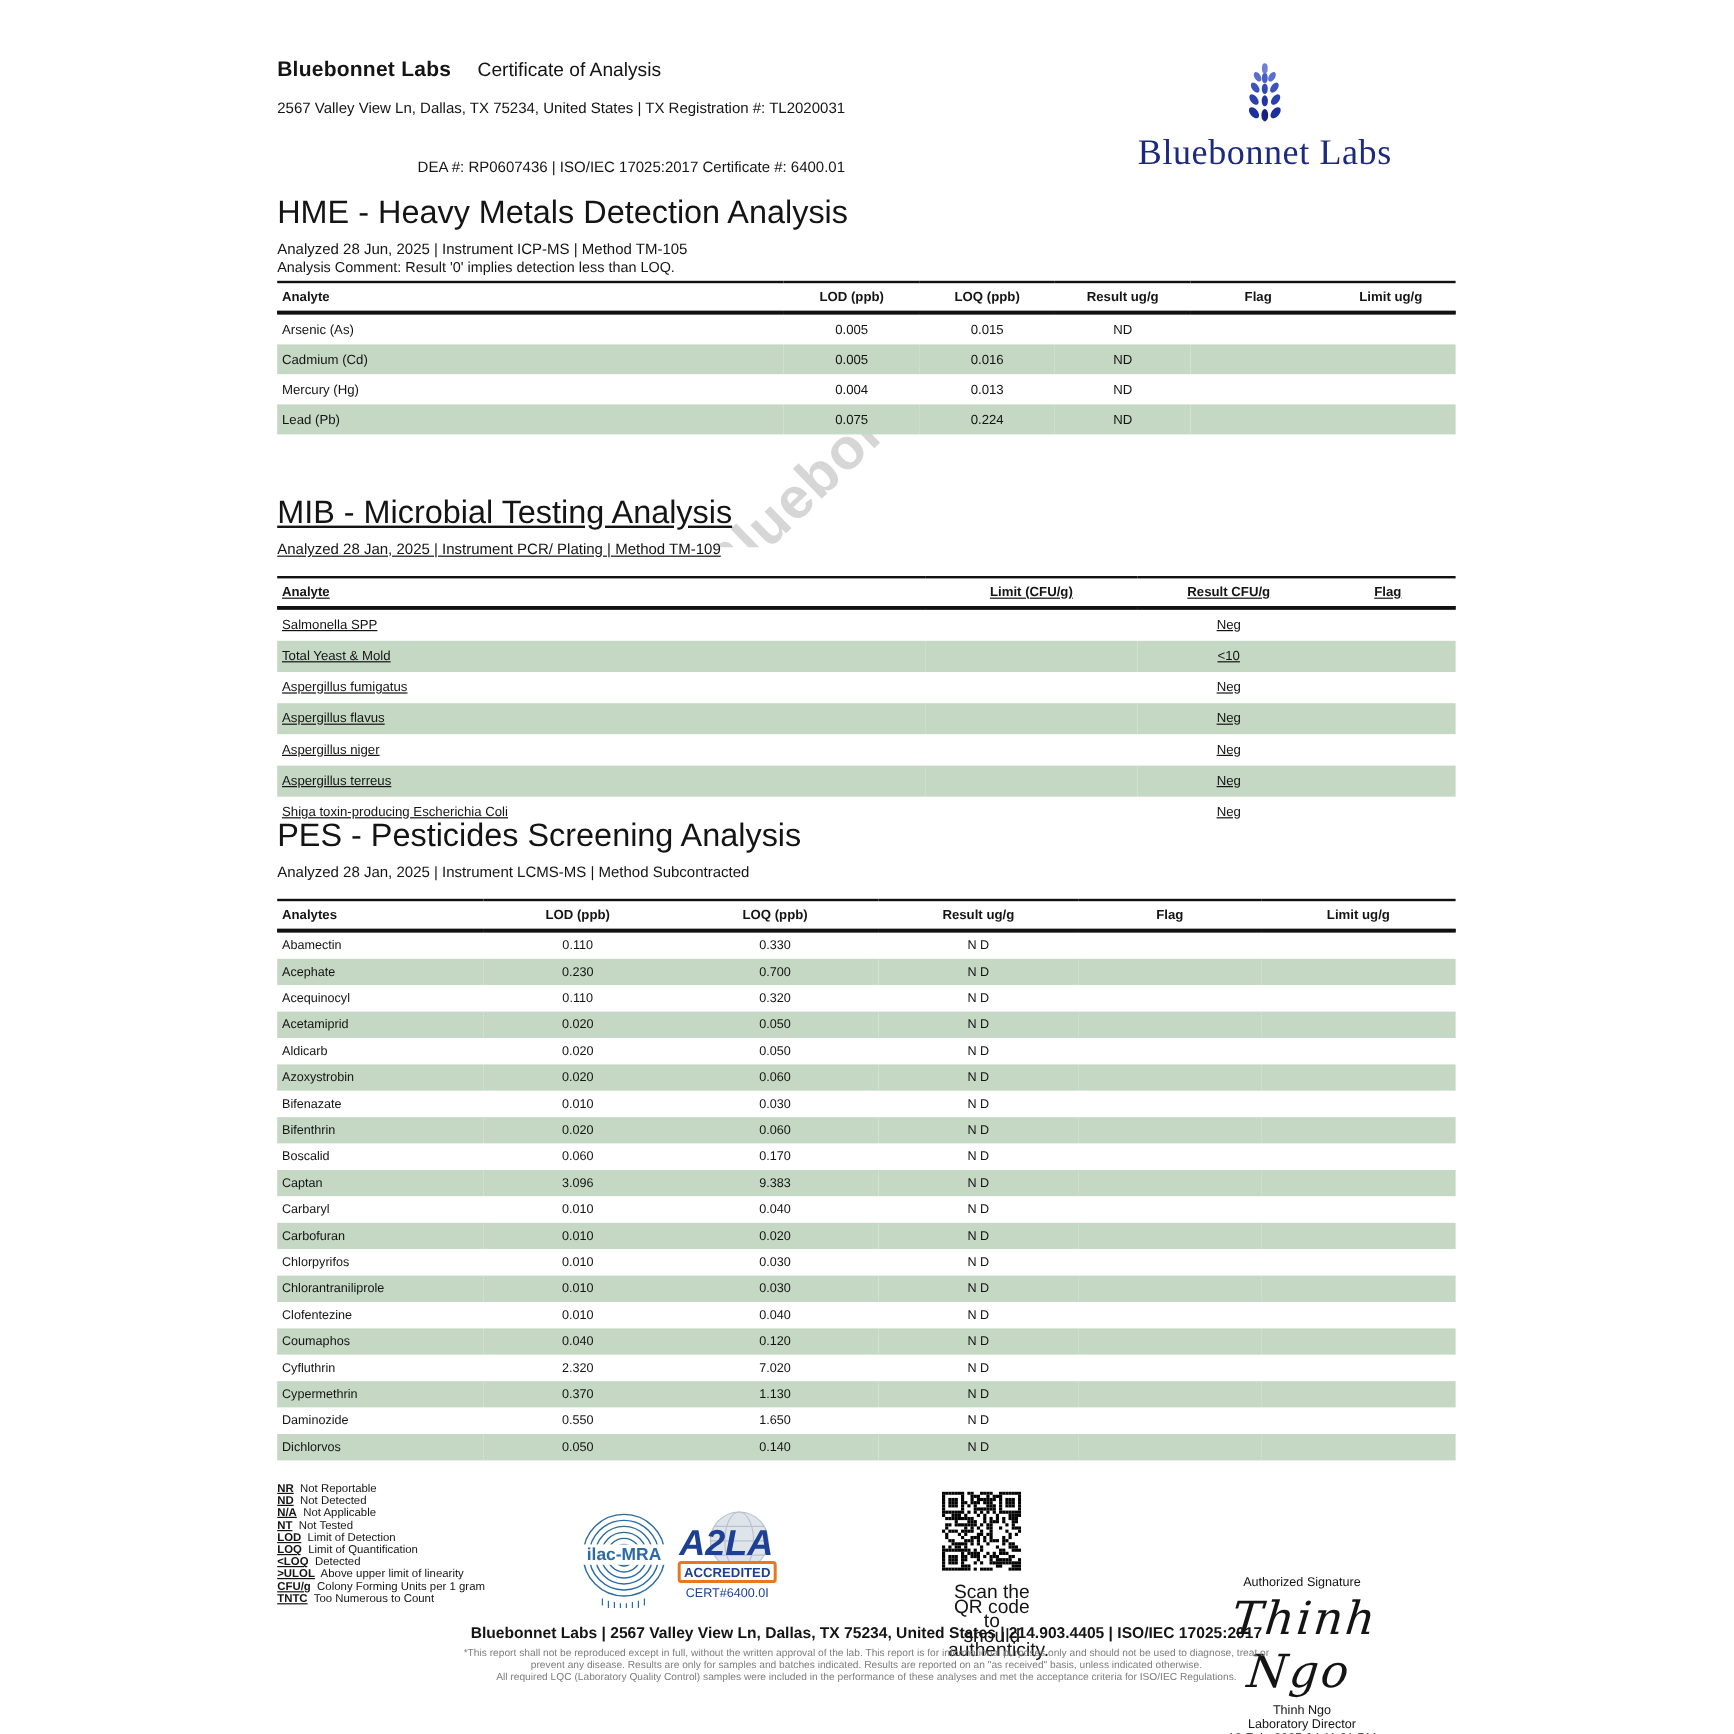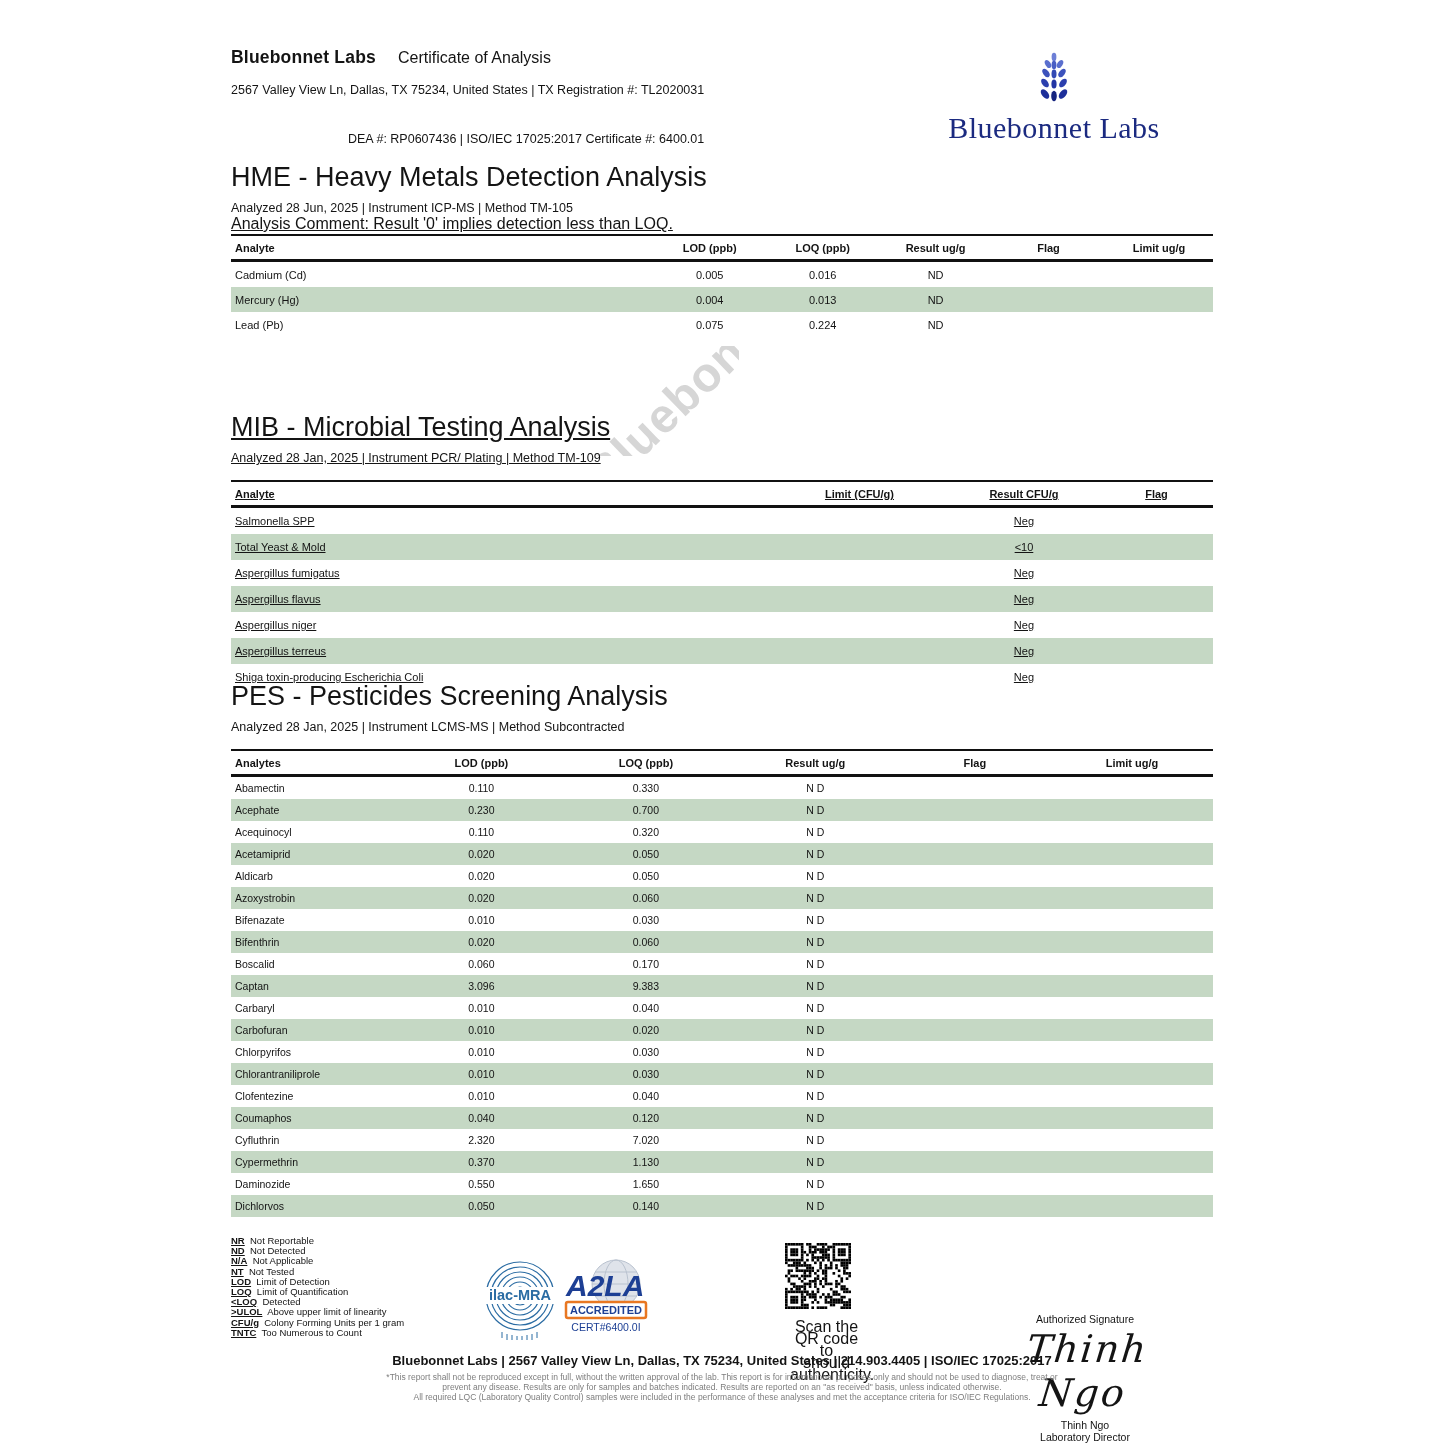--- a/index.html
+++ b/index.html
@@ -26,21 +26,21 @@
   .watermark{position:absolute;left:22px;top:116px;transform:rotate(-44deg);transform-origin:0 0;
              font-size:48px;font-weight:bold;color:#d6d6d6;white-space:nowrap;letter-spacing:1px;}
 
   
   .section{position:absolute;left:231px;width:982px;z-index:1;}
   .sec-hme{top:162px;}
   .sec-mib{top:412px;text-decoration:underline;}
   .sec-pes{top:681px;}
   .sec-title{font-size:27px;font-weight:normal;margin:0;line-height:31px;}
   .sec-sub{margin-top:8px;font-size:12.5px;line-height:15px;}
-  .sec-comment{font-size:16px;line-height:15px;text-decoration:underline;}
+  .sec-comment{font-size:12px;line-height:15px;}
   .sec-hme table{margin-top:3px;}
   .sec-mib table,.sec-pes table{margin-top:14px;}
 
   table{width:100%;border-collapse:collapse;table-layout:fixed;}
   thead th{font-size:11px;font-weight:bold;text-align:center;padding:6px 0 5px 0;
            border-top:2px solid #111;border-bottom:3px solid #111;}
   thead th.col-analyte{text-align:left;padding-left:4px;}
   tbody td{font-size:11px;height:25px;text-align:center;padding:0;}
   tbody td:first-child{text-align:left;padding-left:4px;}
   tbody tr:nth-child(even) td{background:#c5d8c4;}
@@ -130,20 +130,28 @@
         <tr>
           <th class="col-analyte">Analyte</th>
           <th>LOD (ppb)</th>
           <th>LOQ (ppb)</th>
           <th>Result ug/g</th>
           <th>Flag</th>
           <th>Limit ug/g</th>
         </tr>
       </thead>
       <tbody>
+          <tr>
+            <td>Arsenic (As)</td>
+            <td>0.005</td>
+            <td>0.015</td>
+            <td>ND</td>
+            <td></td>
+            <td></td>
+          </tr>
           <tr>
             <td>Cadmium (Cd)</td>
             <td>0.005</td>
             <td>0.016</td>
             <td>ND</td>
             <td></td>
             <td></td>
           </tr>
           <tr>
             <td>Mercury (Hg)</td>

